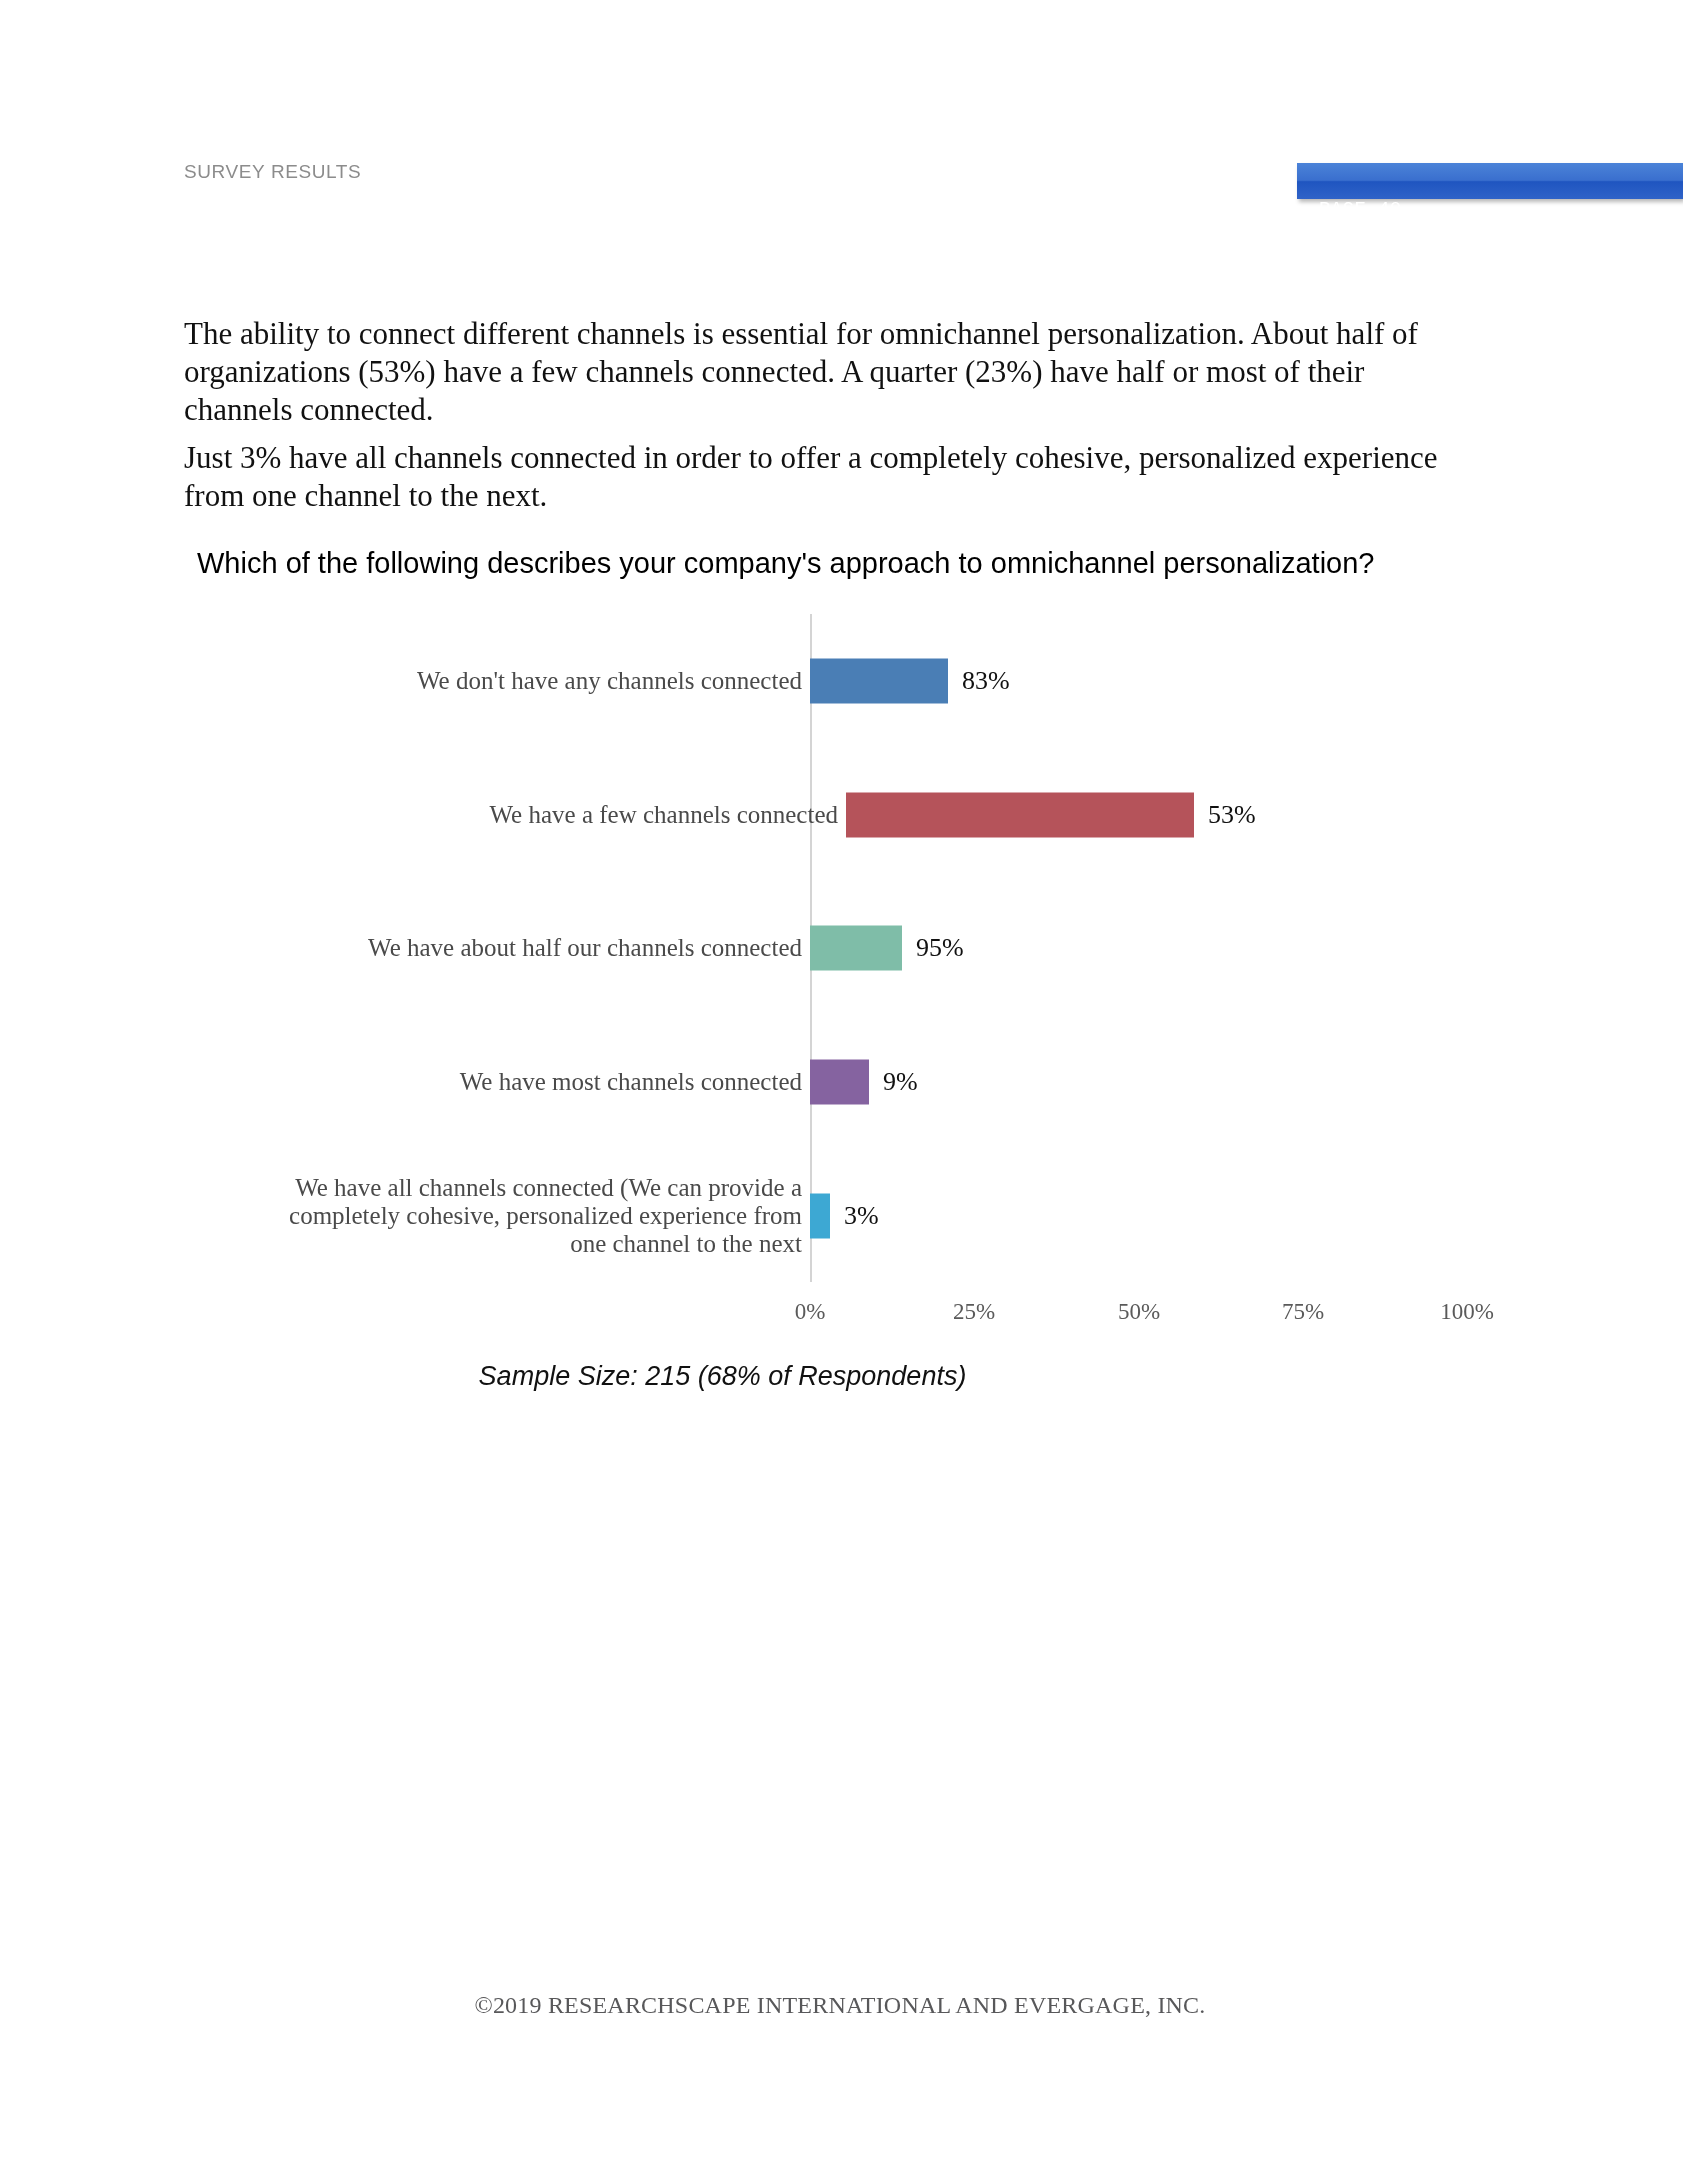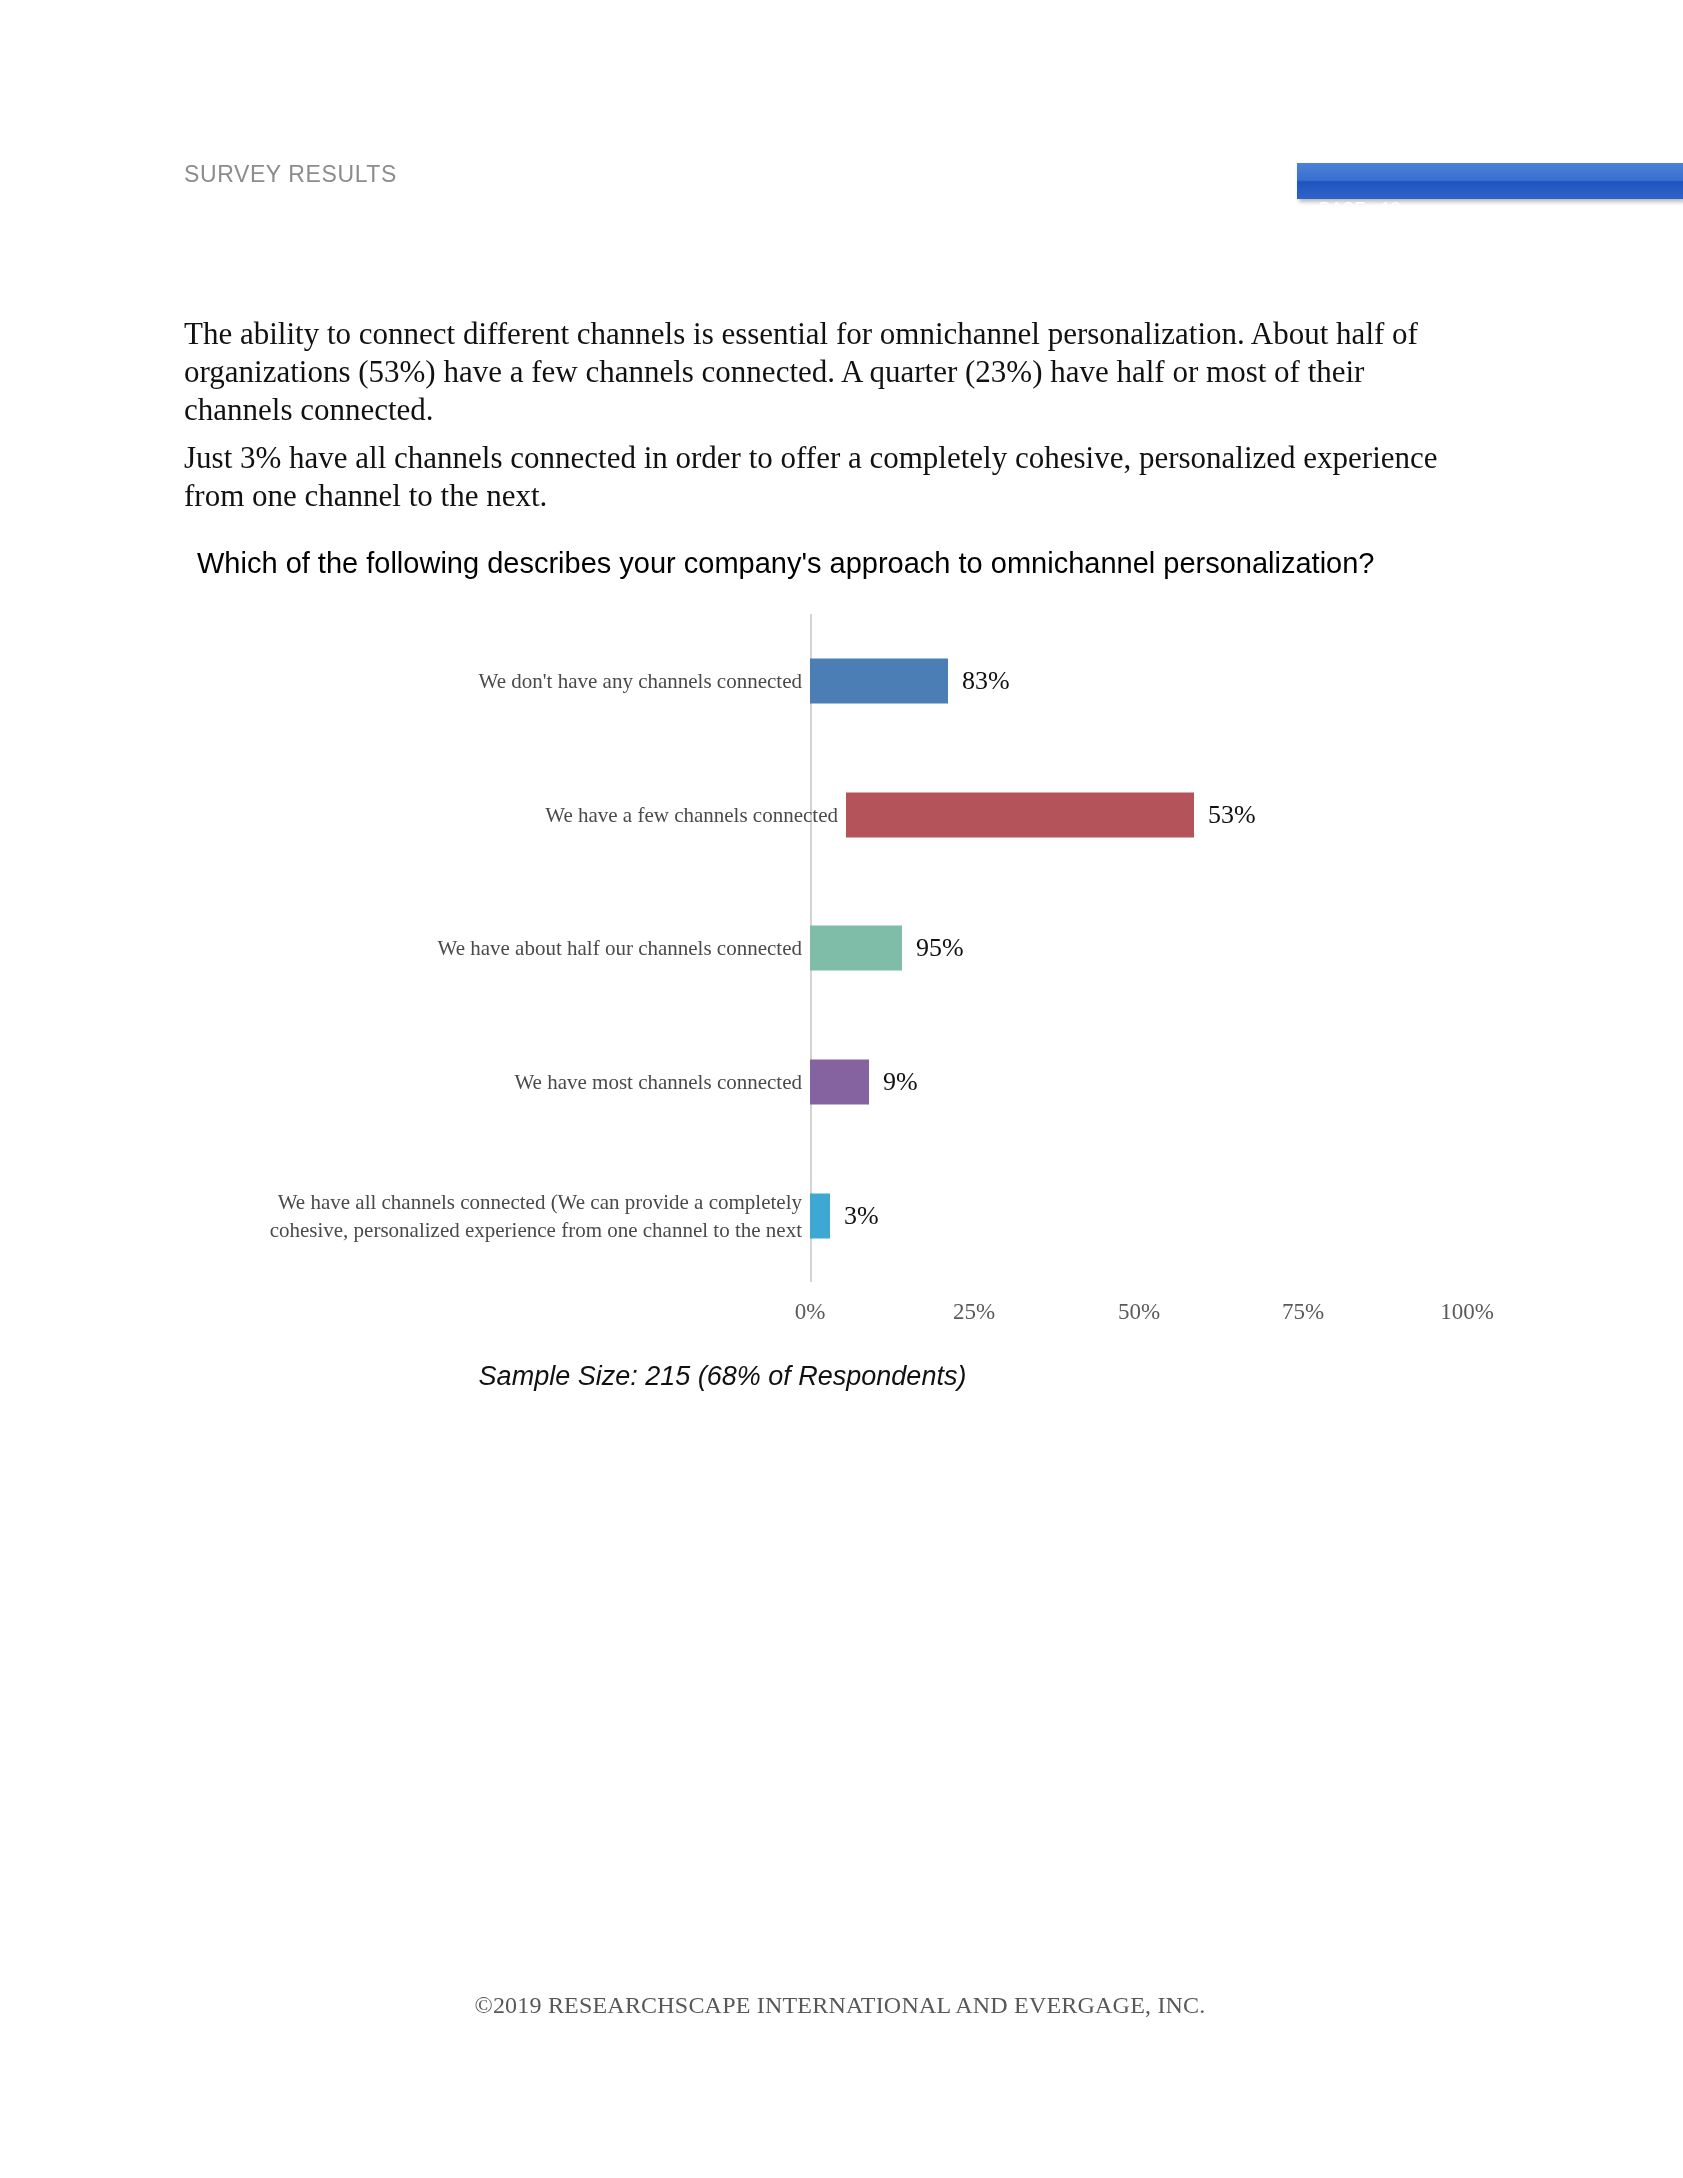--- a/index.html
+++ b/index.html
@@ -14,21 +14,21 @@
     font-family: "Liberation Serif", serif;
     overflow: hidden;
   }
 
   
   .hdr-label {
     position: absolute;
     left: 184px;
     top: 161px;
     font-family: "Liberation Sans", sans-serif;
-    font-size: 23px;
+    font-size: 19px;
     letter-spacing: 0.6px;
     color: #8c8c8c;
     white-space: nowrap;
   }
   .page-banner {
     position: absolute;
     left: 1297px;
     top: 163px;
     right: 0;
     height: 36px;
@@ -103,21 +103,21 @@
     left: 0;
     width: 657px;
     height: 134px;
   }
   .cat-label {
     position: absolute;
     right: 665px;       
     width: 535px;
     text-align: right;
     font-family: "Liberation Serif", serif;
-    font-size: 21px;
+    font-size: 25px;
     line-height: 28px;
     color: #4a4a4a;
     top: 50%;
     transform: translateY(-50%);
   }
   .bar {
     position: absolute;
     left: 0;
     top: 50%;
     transform: translateY(-50%);

